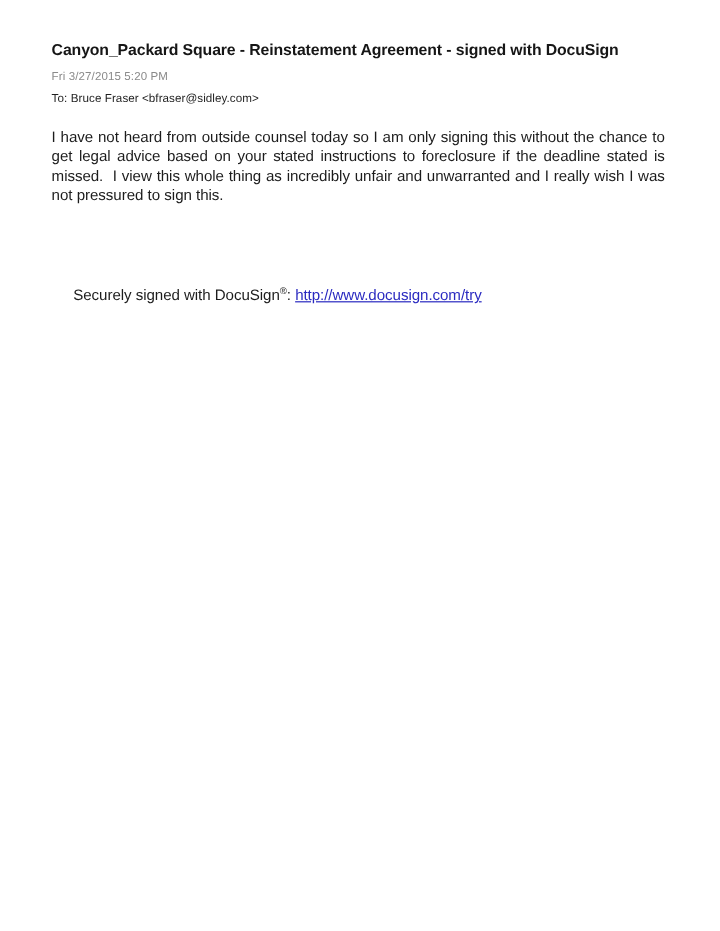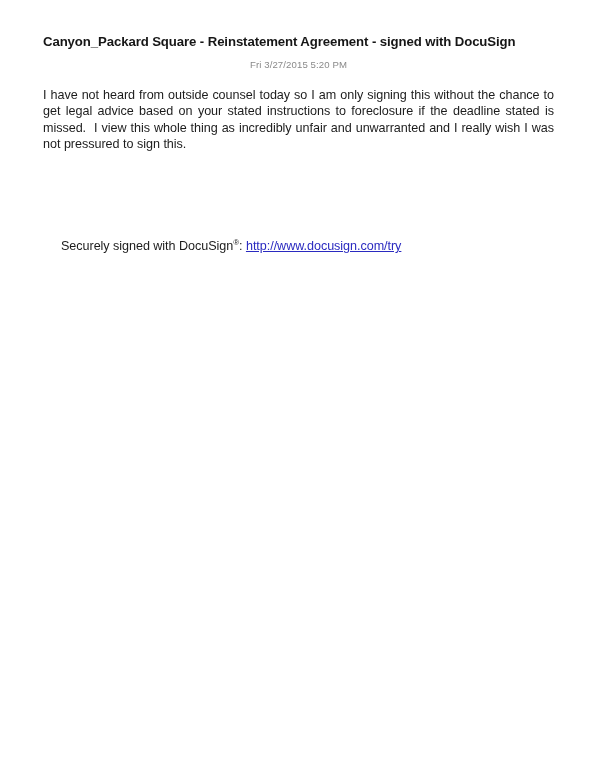--- a/index.html
+++ b/index.html
@@ -48,21 +48,20 @@
     letter-spacing: -0.1px;
     margin: 0 0 2px 0;
   }
   .datestamp {
     font-size: 9.6px;
     font-weight: normal;
     line-height: 13px;
     color: #8a8a8a;
     letter-spacing: 0.1px;
     margin: 0 0 4px 0;
-    text-align: center;
   }
   .recipient-row {
     font-size: 9.7px;
     line-height: 15px;
     color: #1f1f1f;
     letter-spacing: 0.05px;
     margin: 0;
     white-space: nowrap;
   }
   .recipient-label {
@@ -113,20 +112,23 @@
 <body>
 
 <div class="page">
   <div class="content">
 
     <h1 class="subject">Canyon_Packard Square - Reinstatement Agreement - signed with DocuSign</h1>
 
 
     <div class="datestamp">Fri 3/27/2015 5:20 PM</div>
 
+    <div class="recipient-row">
+      <span class="recipient-label">To:</span><span class="recipient-value">Bruce Fraser &lt;bfraser@sidley.com&gt;</span>
+    </div>
 
 
     <p class="body-paragraph">I have not heard from outside counsel today so I am only signing this without the chance to get legal advice based on your stated instructions to foreclosure if the deadline stated is missed.  I view this whole thing as incredibly unfair and unwarranted and I really wish I was not pressured to sign this.</p>
 
   </div>
 
   <div class="docusign-line">
     <span>Securely signed with DocuSign</span><span class="reg-mark">®</span><span>: </span><span class="docusign-link">http://www.docusign.com/try</span>
   </div>
 </div>

